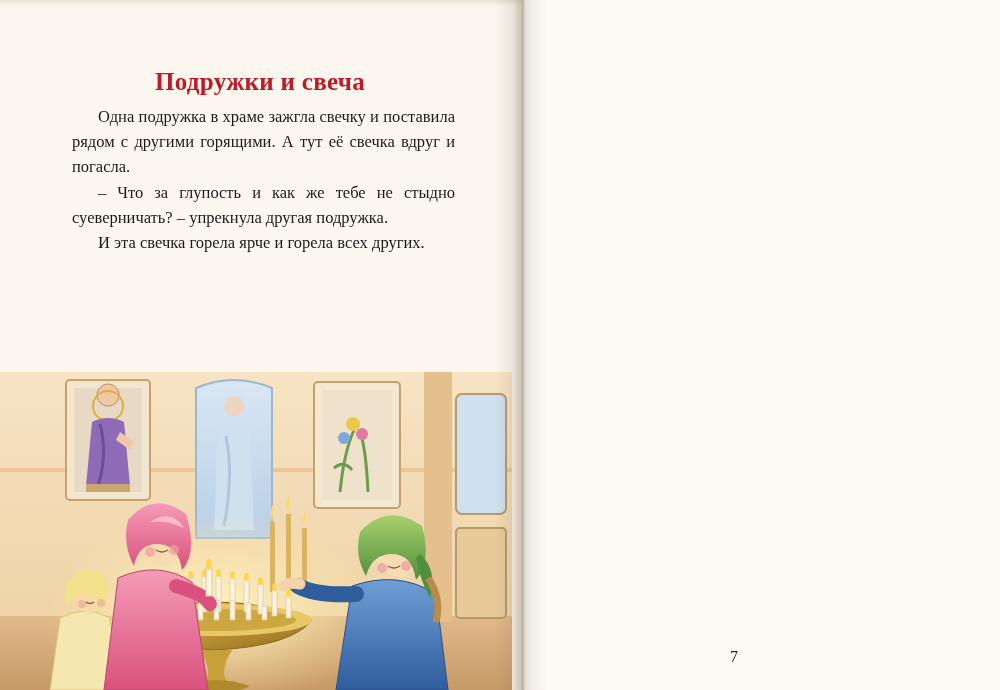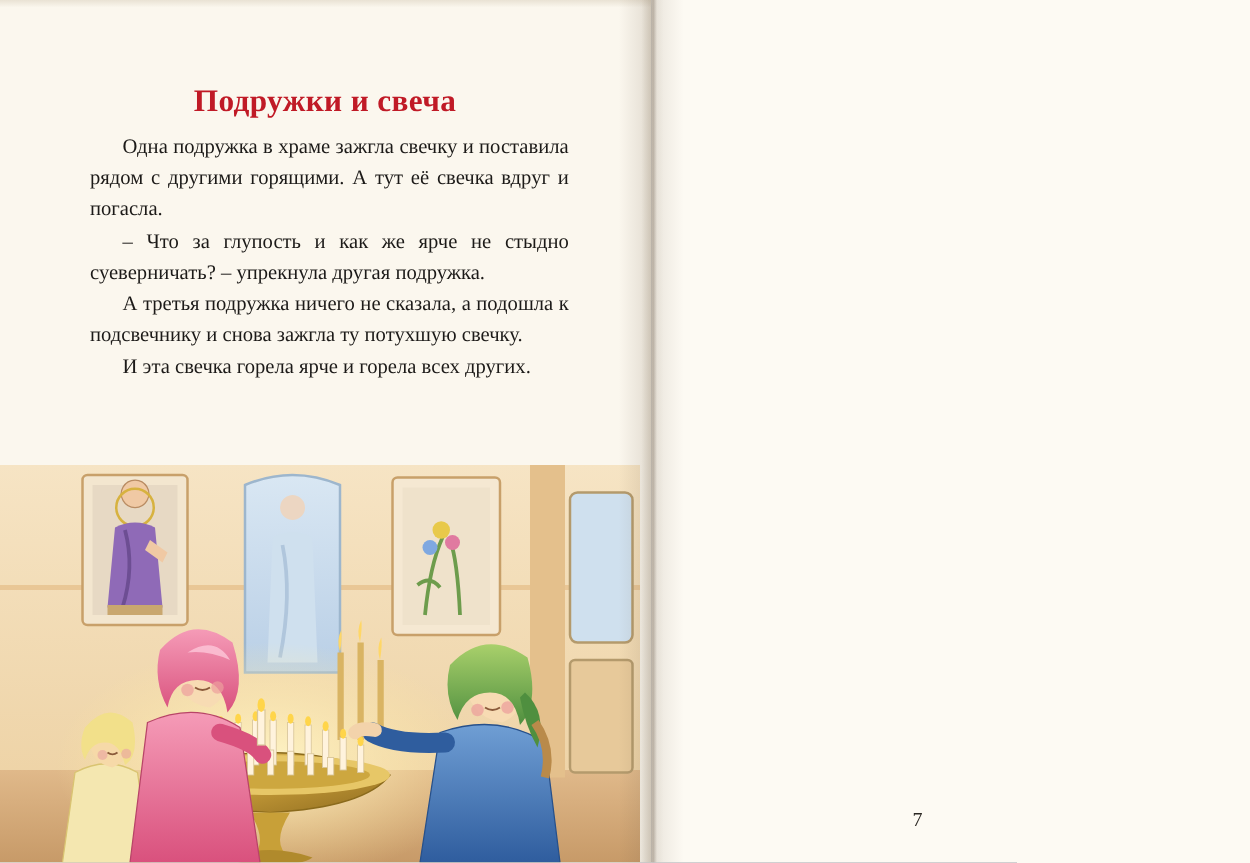--- a/index.html
+++ b/index.html
@@ -104,22 +104,21 @@
 
 <div class="book">
 
   <div class="page-left">
     <div class="page-edge-top-left"></div>
 
     <div class="heading h-left">Подружки и свеча</div>
 
     <div class="text-left">
       <p>Одна подружка в храме зажгла свечку и поставила рядом с другими горящими. А тут её свечка вдруг и погасла.</p>
-      <p>– Что за глупость и как же ярче не стыдно суеверничать? – упрекнула другая подружка.</p>
-      <p>А третья подружка ничего не сказала, а подошла к подсвечнику и снова зажгла ту потухшую свечку.</p>
+      <p>– Что за глупость и как же тебе не стыдно суеверничать? – упрекнула другая подружка.</p>
       <p>И эта свечка горела ярче и горела всех других.</p>
     </div>
 
     <div class="illus-church">
       <svg width="512" height="318" viewBox="0 0 512 318" xmlns="http://www.w3.org/2000/svg" aria-hidden="true">
         <defs>
           <linearGradient id="wall" x1="0" y1="0" x2="0" y2="1">
             <stop offset="0" stop-color="#f6e4c4"></stop>
             <stop offset="1" stop-color="#eccf9f"></stop>
           </linearGradient>

